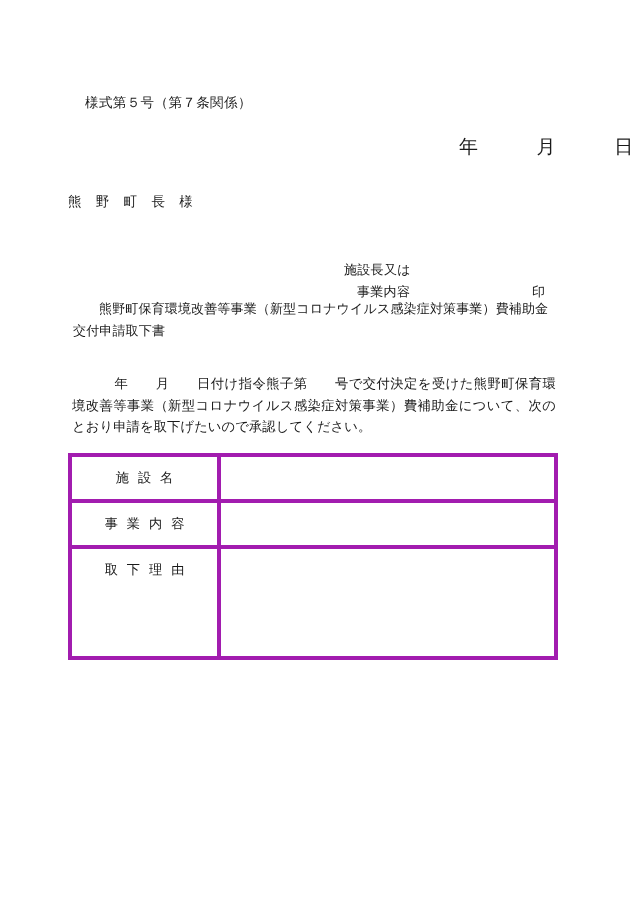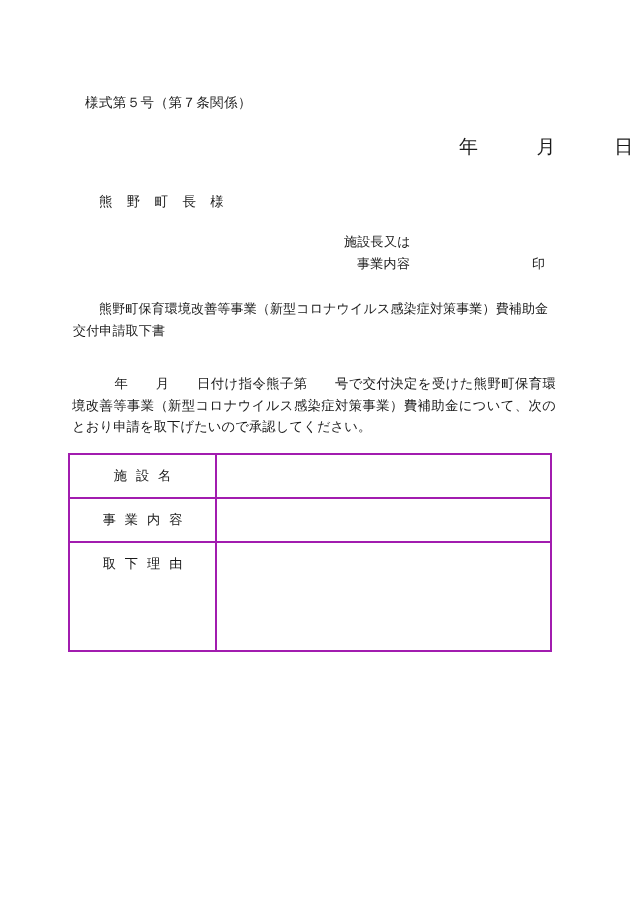--- a/index.html
+++ b/index.html
@@ -33,36 +33,37 @@
   }
 
   .date-line {
     left: 447px;
     top: 134px;
     font-size: 19px;
     letter-spacing: 0.4px;
   }
 
   .addressee {
-    left: 87px;
+    left: 56px;
     top: 193px;
     font-size: 13.5px;
     letter-spacing: 0.4px;
   }
 
   .signer-block {
     position: absolute;
     left: 344px;
     top: 233px;
     width: 210px;
     font-size: 13px;
   }
   .signer-role {
     display: block;
     letter-spacing: 0.3px;
+    margin-top: 28px;
   }
   .signer-name-row {
     display: block;
     position: relative;
     margin-top: 4px;
     padding-left: 13px;
     letter-spacing: 0.3px;
   }
   .seal-mark {
     position: absolute;
@@ -97,21 +98,21 @@
   
   .form-table {
     position: absolute;
     left: 68px;
     top: 453px;
     width: 478px;
     border-collapse: collapse;
     table-layout: fixed;
   }
   .form-table td {
-    border: 2px solid #a21caf;
+    border: 4px solid #a21caf;
     padding: 0;
     vertical-align: middle;
   }
   .label-cell {
     width: 145px;
     height: 42px;
     text-align: center;
     font-size: 13.2px;
     letter-spacing: 9px;
     text-indent: 9px;

